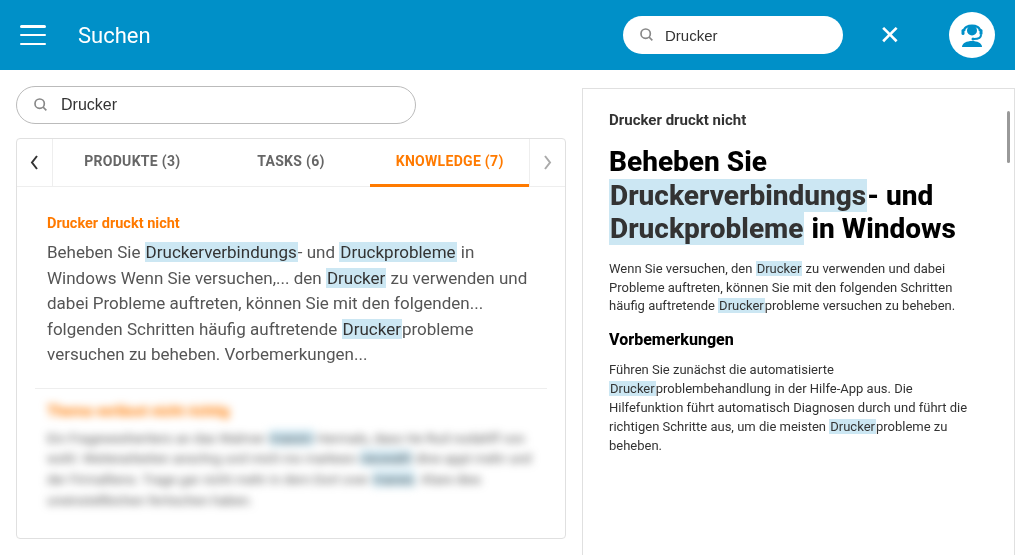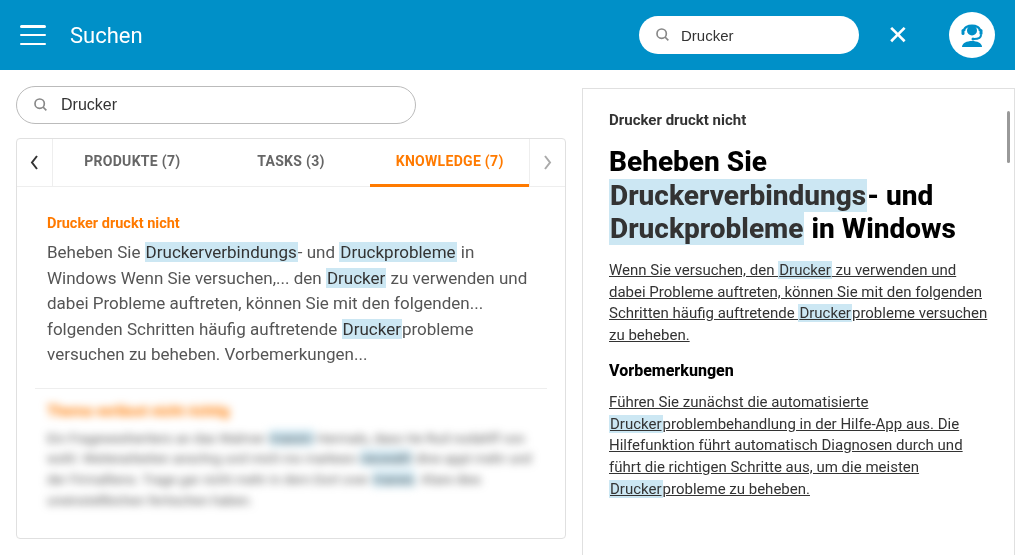--- a/index.html
+++ b/index.html
@@ -1,17 +1,17 @@
 <!DOCTYPE html>
 <html><head>
 <meta charset="utf-8">
 <style>
 * { box-sizing: border-box; margin: 0; padding: 0; }
 body { font-family: -apple-system, BlinkMacSystemFont, "Segoe UI", Roboto, Arial, sans-serif; background: #fff; width: 1015px; height: 555px; overflow: hidden; }
-.header { background: #0090c8; height: 70px; display: flex; align-items: center; padding: 0 20px; gap: 24px; }
+.header { background: #0090c8; height: 70px; display: flex; align-items: center; padding: 0 20px; gap: 32px; }
 .menu-btn { width: 26px; height: 20px; display: flex; flex-direction: column; justify-content: space-between; cursor: pointer; }
 .menu-btn span { display: block; height: 2.5px; background: #fff; border-radius: 2px; }
 .header-title { color: #fff; font-size: 22px; font-weight: 400; flex: 0 0 auto; }
 .header-spacer { flex: 1; }
 .header-search { background: #fff; border-radius: 22px; height: 38px; width: 220px; display: flex; align-items: center; padding: 0 16px; gap: 10px; }
 .header-search input { border: none; outline: none; font-size: 15px; width: 100%; color: #333; }
 .header-close { color: #fff; font-size: 26px; font-weight: 300; cursor: pointer; width: 30px; text-align: center; }
 .avatar { width: 46px; height: 46px; border-radius: 50%; background: #fff; display: flex; align-items: center; justify-content: center; margin-left: 12px; }
 .content { display: flex; height: calc(100% - 70px); overflow: hidden; }
 .left-panel { width: 582px; padding: 16px; display: flex; flex-direction: column; gap: 14px; overflow: hidden; }
@@ -30,21 +30,21 @@
 .card-title { color: #ff7a00; font-size: 14.5px; font-weight: 700; margin-bottom: 8px; }
 .card-body { color: #555; font-size: 17px; line-height: 1.5; }
 .hl { background: #cce7f3; color: #333; padding: 0 1px; }
 .blur-card .blur-title { color: #ff7a00; font-size: 14.5px; font-weight: 700; filter: blur(4px); user-select: none; }
 .blur-card .blur-body { color: #555; font-size: 13.5px; line-height: 1.55; filter: blur(4px); user-select: none; margin-top: 8px; }
 .blur-card .blur-body .bhl { background: #cce7f3; padding: 0 1px; }
 .right-panel { flex: 1; border-left: 1px solid #e0e0e0; margin-top: 18px; margin-bottom: 0; border-top: 1px solid #e0e0e0; border-right: 1px solid #e0e0e0; position: relative; padding: 22px 26px; overflow: hidden; }
 .right-scroll { position: absolute; right: 4px; top: 22px; width: 3px; height: 52px; background: #999; border-radius: 2px; }
 .article-subtitle { font-size: 15px; font-weight: 700; color: #333; margin-bottom: 16px; }
 .article-title { font-size: 28px; font-weight: 800; line-height: 1.2; margin-bottom: 14px; }
-.article-para { font-size: 15px; color: #333; line-height: 1.45; margin-bottom: 14px; text-decoration: underline; }
+.article-para { font-size: 13px; color: #333; line-height: 1.45; margin-bottom: 14px; }
 .article-h2 { font-size: 16px; font-weight: 800; margin-bottom: 12px; margin-top: 6px; }
 .search-ico { width: 16px; height: 16px; flex: 0 0 auto; }
 </style>
 </head>
 <body>
 
 <div class="header">
   <div class="menu-btn">
     <span></span>
       <span></span>
@@ -84,22 +84,22 @@
     </div>
 
     <div class="tabs-wrap">
       <div class="tabs-head">
         <div class="tab-nav">
           <svg width="9" height="15" viewBox="0 0 9 15" fill="none" stroke="#333" stroke-width="2">
               <polyline points="7,1 2,7.5 7,14"></polyline>
             </svg>
         </div>
         <div class="tabs">
-          <div class="tab">PRODUKTE (7)</div>
-          <div class="tab">TASKS (3)</div>
+          <div class="tab">PRODUKTE (3)</div>
+          <div class="tab">TASKS (6)</div>
           <div class="tab active">KNOWLEDGE (7)</div>
         </div>
         <div class="tab-nav right">
           <svg width="9" height="15" viewBox="0 0 9 15" fill="none" stroke="#aaa" stroke-width="2">
               <polyline points="2,1 7,7.5 2,14"></polyline>
             </svg>
         </div>
       </div>
 
       <div class="results">

